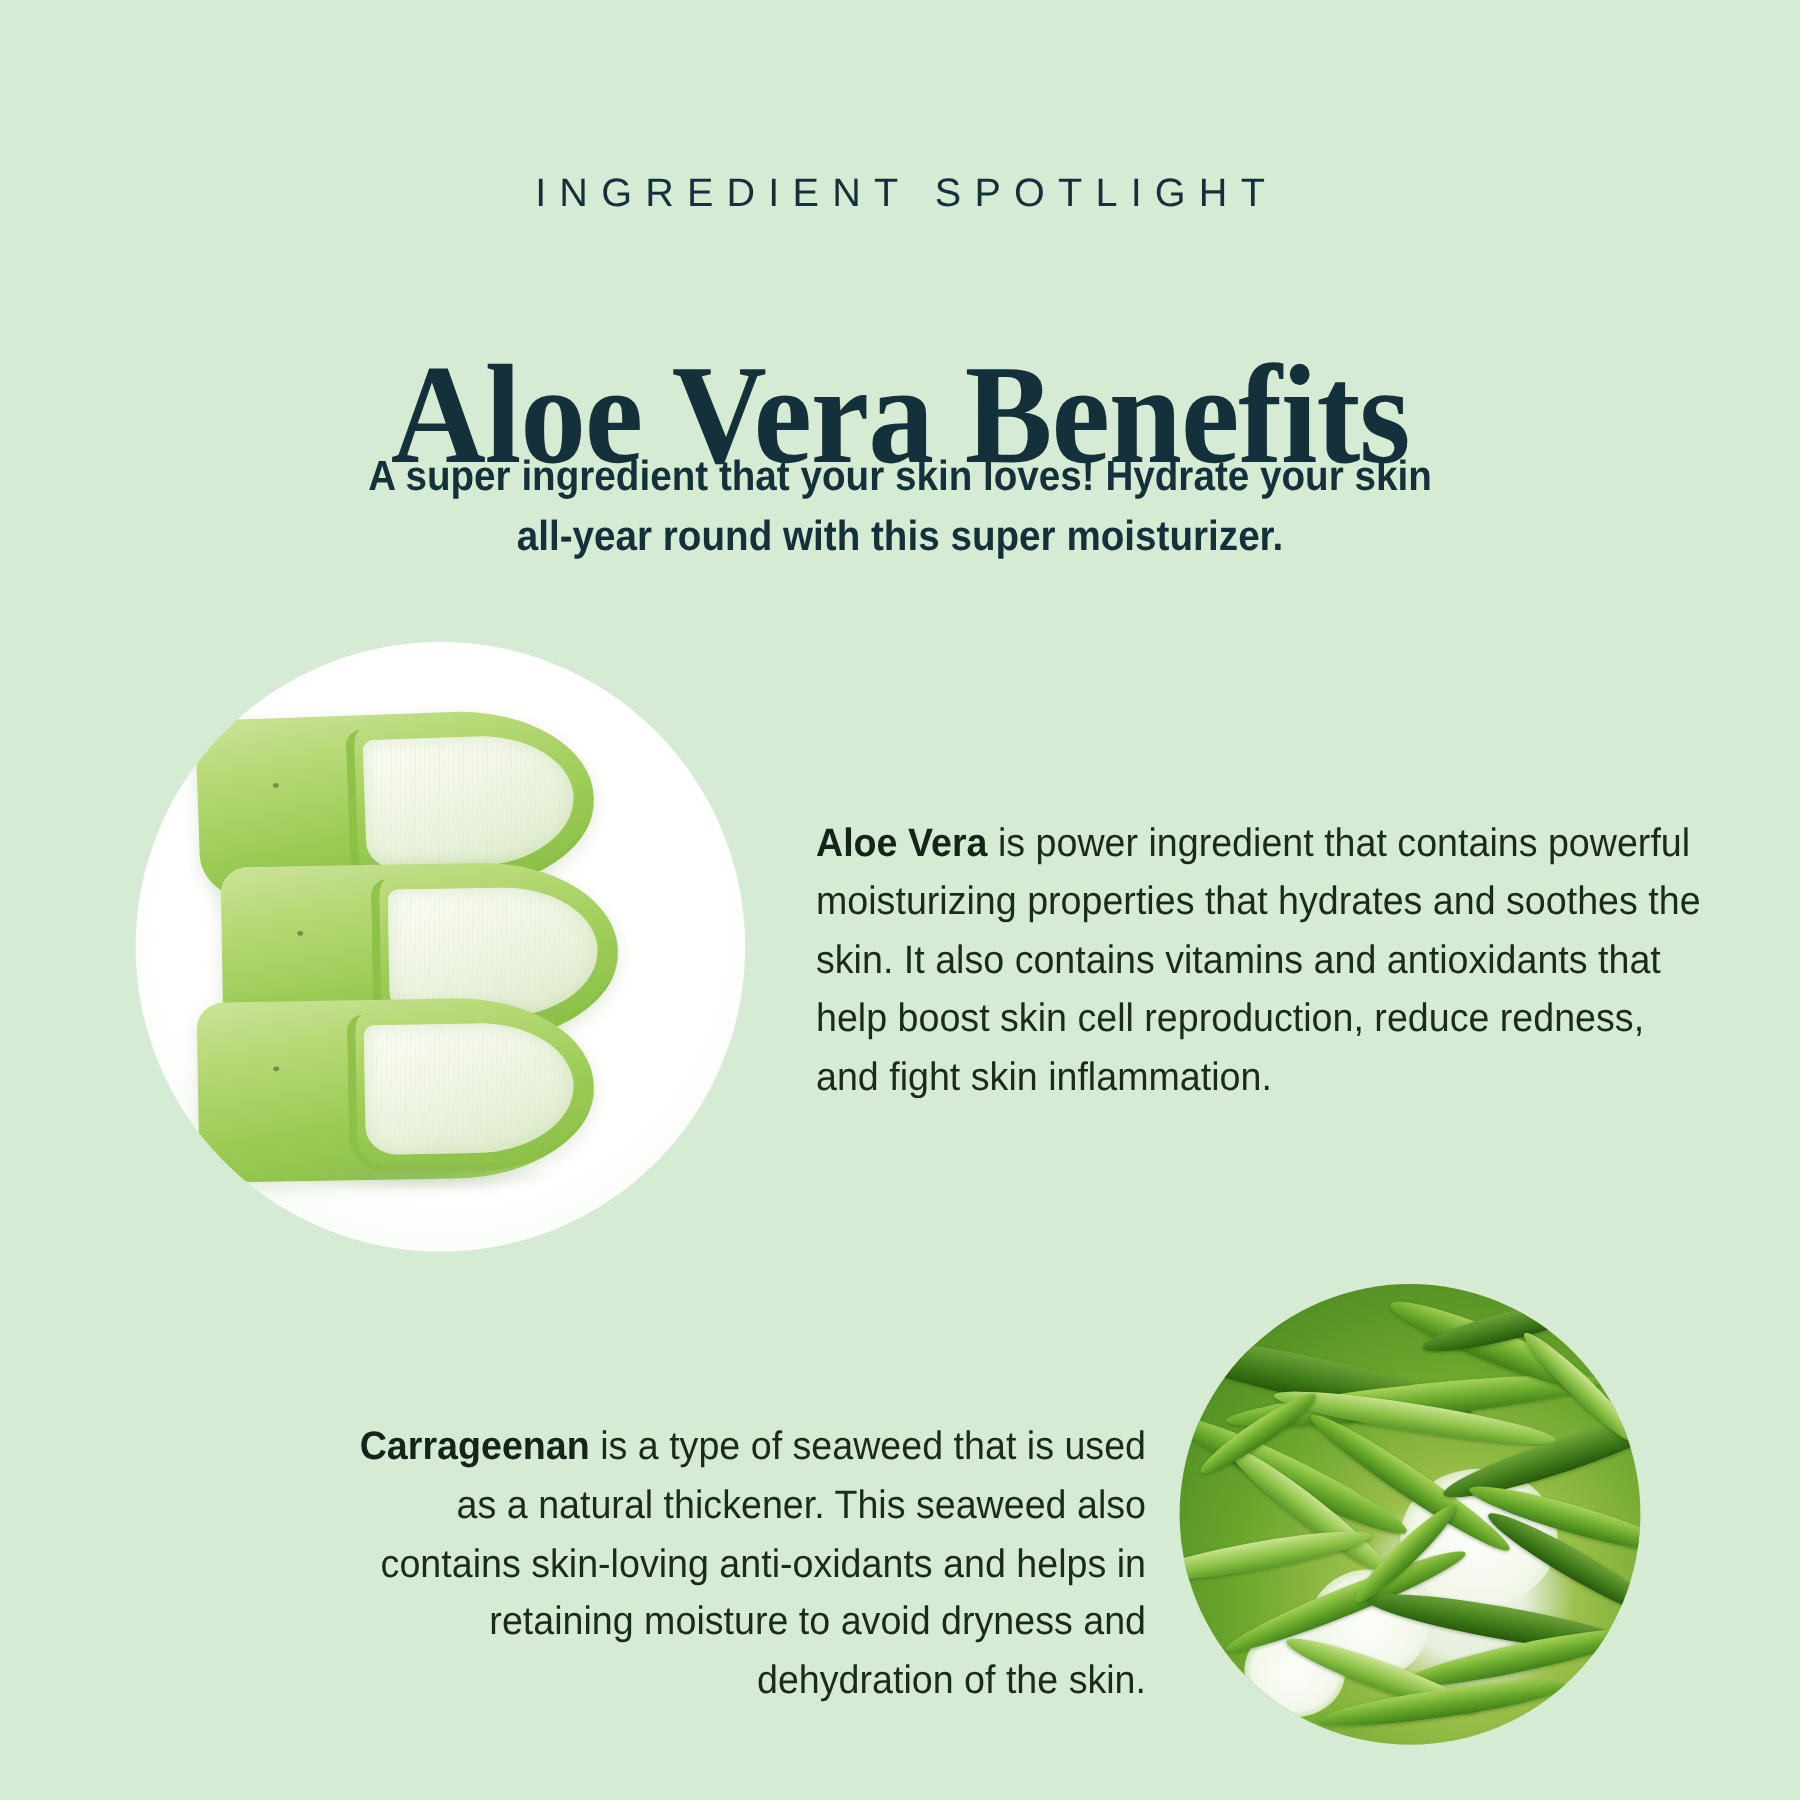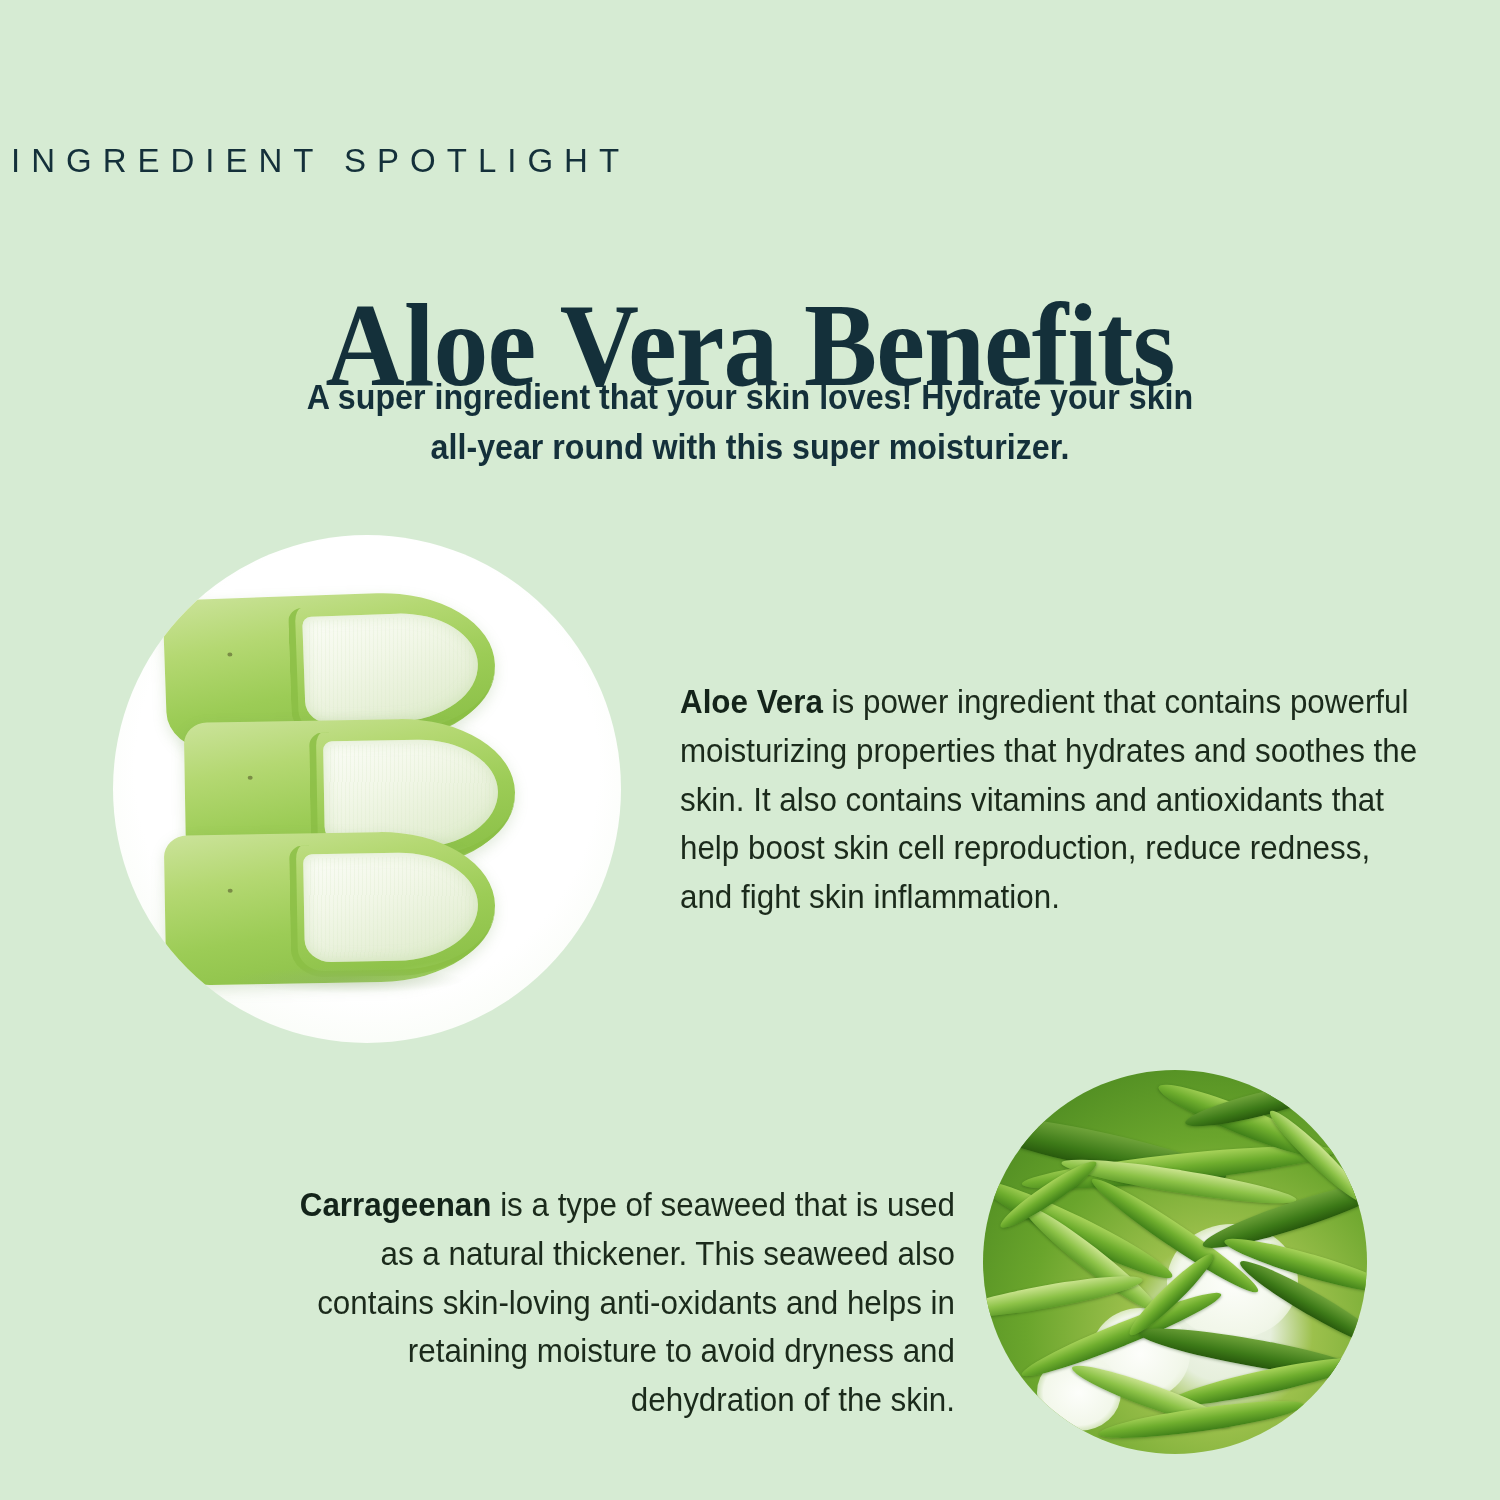--- a/index.html
+++ b/index.html
@@ -21,21 +21,21 @@
     height: 1500px;
     background: #d6ebd3;
   }
 
   
   .eyebrow {
     position: absolute;
     top: 143px;
     left: 0;
     width: 1500px;
-    text-align: left;
+    text-align: center;
     font-family: "Liberation Sans", sans-serif;
     font-size: 33px;
     font-weight: 400;
     letter-spacing: 11px;
     text-indent: 11px;
     color: #14303a;
     line-height: 1.1;
   }
 
   .title {

